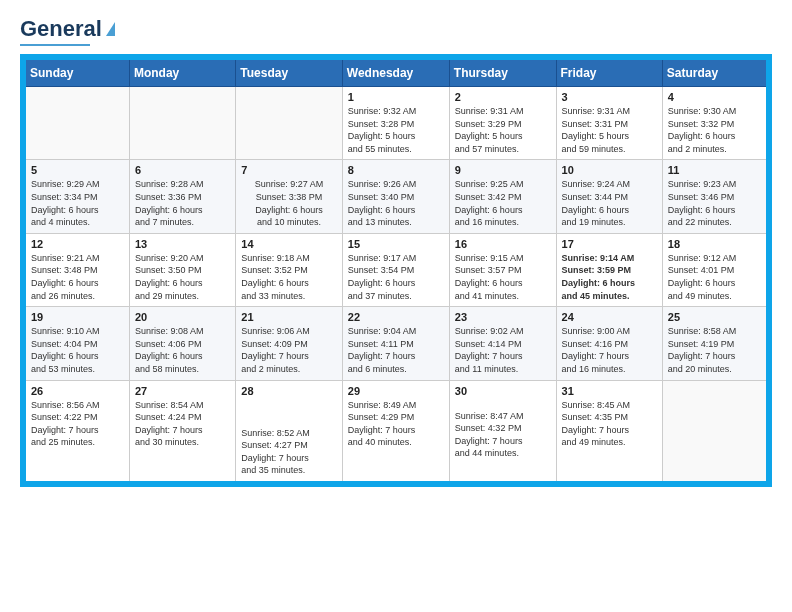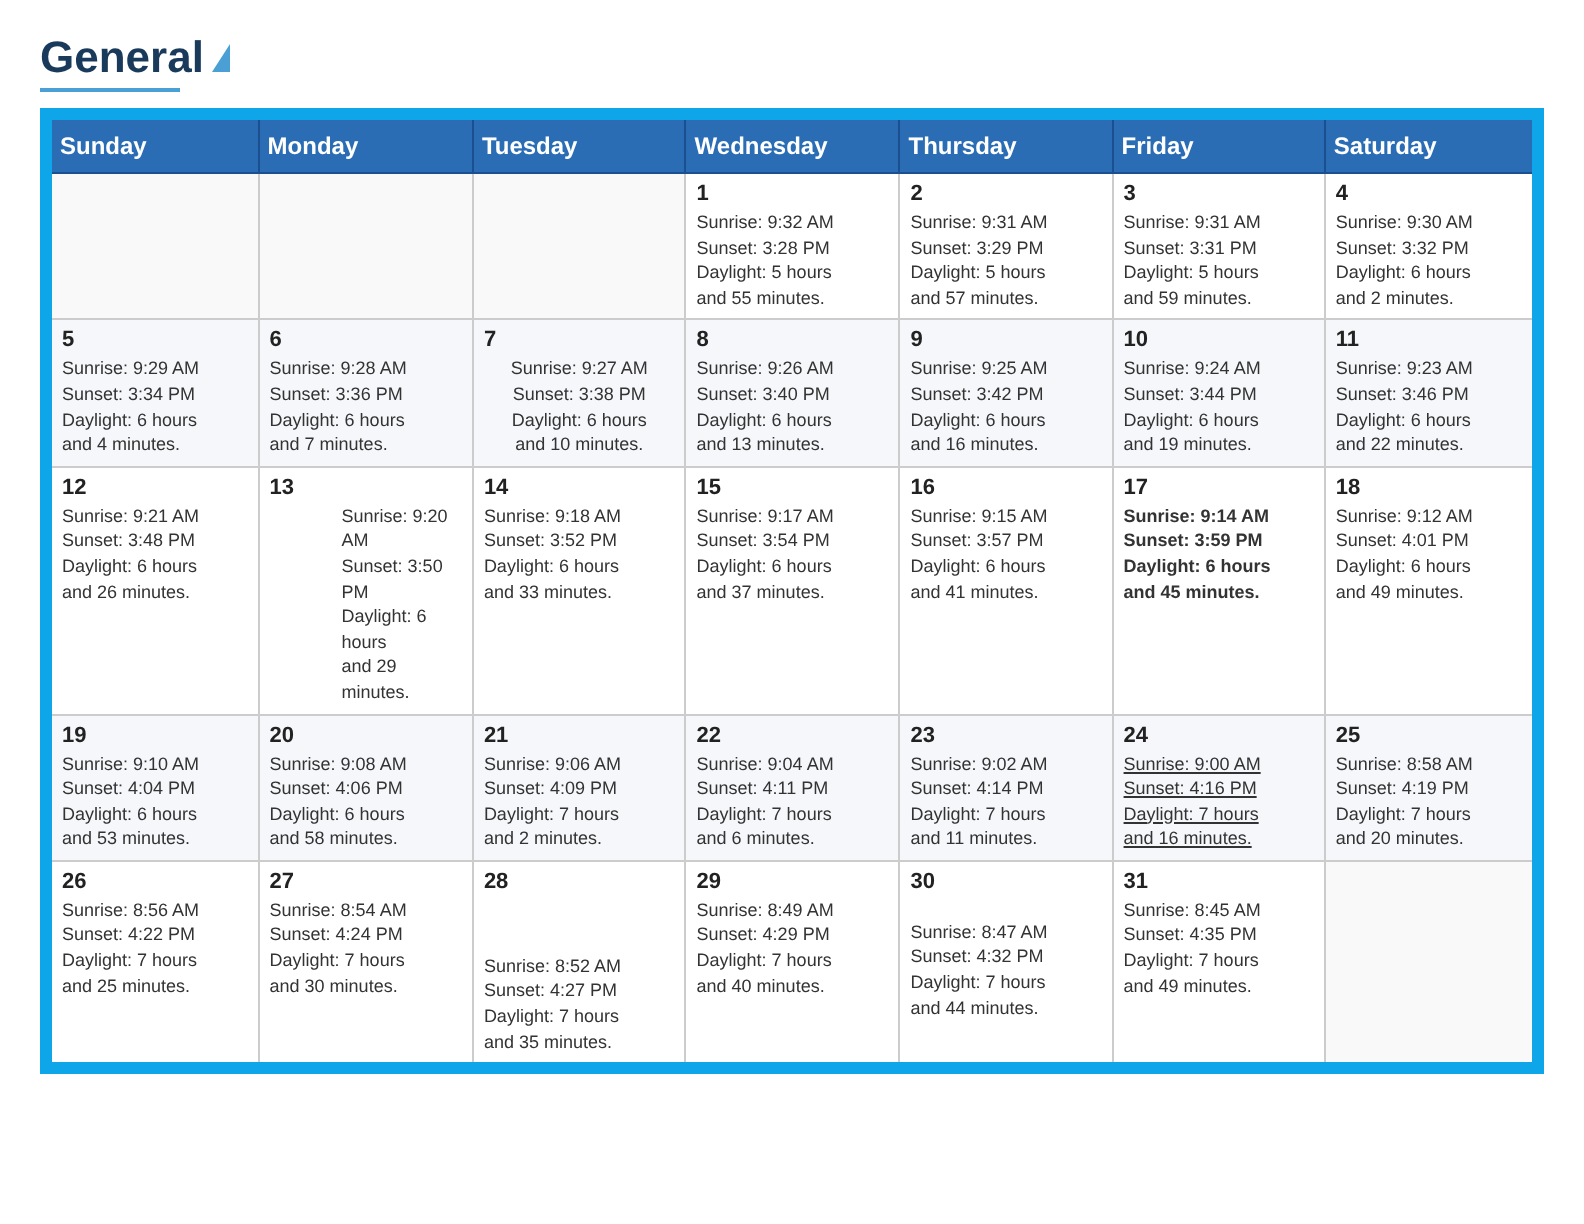--- a/index.html
+++ b/index.html
@@ -220,21 +220,21 @@
         <tr>
           <td>
             <span class="day-number">12</span>
             <div class="day-info" style="white-space: pre-line;">Sunrise: 9:21 AM
 Sunset: 3:48 PM
 Daylight: 6 hours
 and 26 minutes.</div>
           </td>
           <td>
             <span class="day-number">13</span>
-            <div class="day-info" style="white-space: pre-line; margin-left: 36px;">Sunrise: 9:20 AM
+            <div class="day-info" style="white-space: pre-line;">Sunrise: 9:20 AM
 Sunset: 3:50 PM
 Daylight: 6 hours
 and 29 minutes.</div>
           </td>
           <td>
             <span class="day-number">14</span>
             <div class="day-info" style="white-space: pre-line;">Sunrise: 9:18 AM
 Sunset: 3:52 PM
 Daylight: 6 hours
 and 33 minutes.</div>
@@ -299,21 +299,21 @@
           </td>
           <td>
             <span class="day-number">23</span>
             <div class="day-info" style="white-space: pre-line;">Sunrise: 9:02 AM
 Sunset: 4:14 PM
 Daylight: 7 hours
 and 11 minutes.</div>
           </td>
           <td>
             <span class="day-number">24</span>
-            <div class="day-info" style="white-space: pre-line; text-decoration: underline;">Sunrise: 9:00 AM
+            <div class="day-info" style="white-space: pre-line;">Sunrise: 9:00 AM
 Sunset: 4:16 PM
 Daylight: 7 hours
 and 16 minutes.</div>
           </td>
           <td>
             <span class="day-number">25</span>
             <div class="day-info" style="white-space: pre-line;">Sunrise: 8:58 AM
 Sunset: 4:19 PM
 Daylight: 7 hours
 and 20 minutes.</div>

